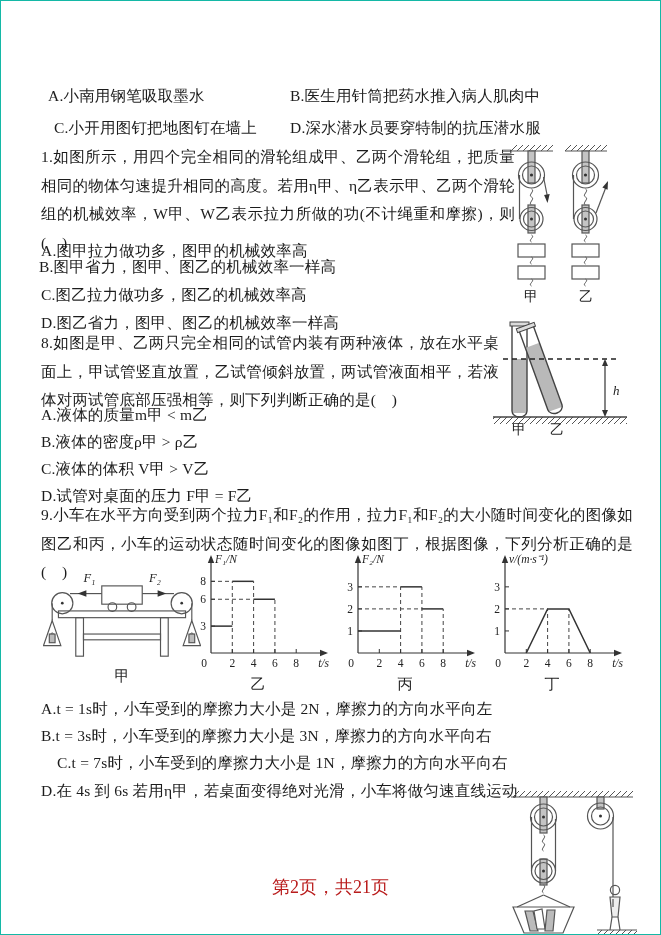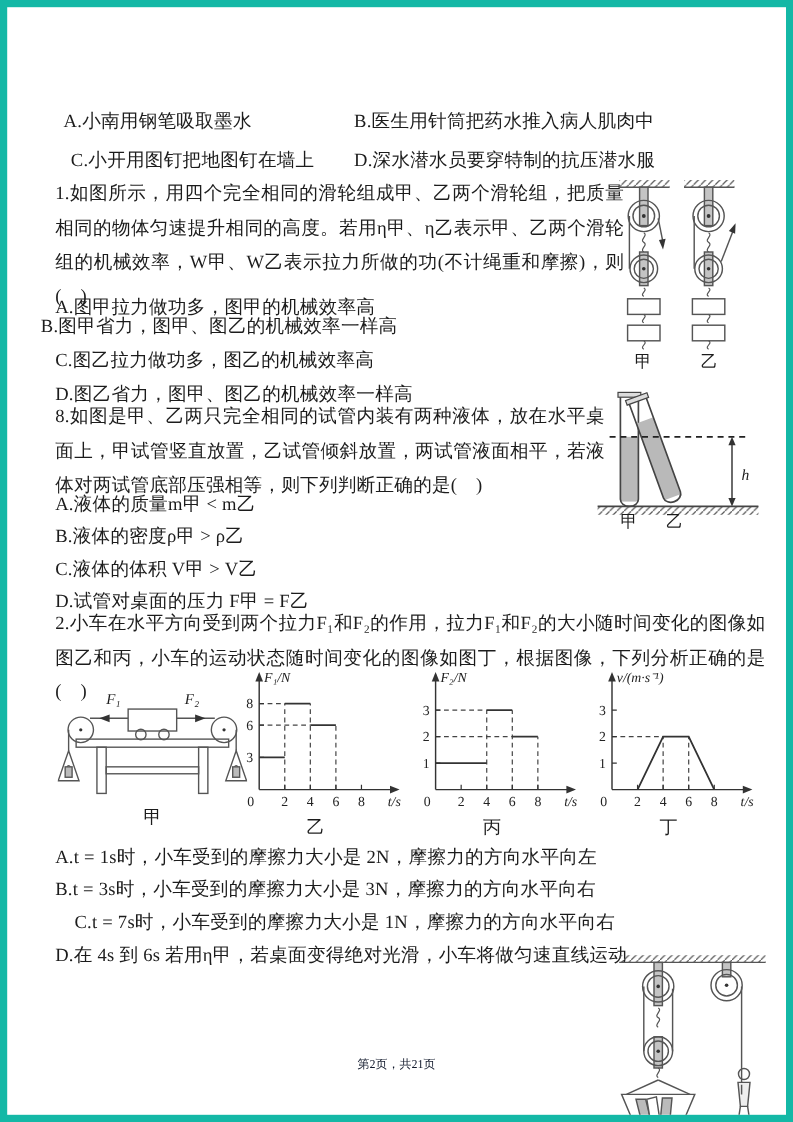--- a/index.html
+++ b/index.html
@@ -1,25 +1,25 @@
 <!DOCTYPE html>
 <html><head>
 <meta charset="utf-8">
 <style>
   html,body{margin:0;padding:0;background:#e8e8e8;}
   #page{
     position:relative;width:661px;height:935px;background:#ffffff;
     font-family:"Liberation Serif","DejaVu Serif",serif;
-    color:#1c1c1c;overflow:hidden;border:6px solid #14b8a6;box-sizing:border-box;
+    color:#1c1c1c;overflow:hidden;border:1px solid #14b8a6;box-sizing:border-box;
   }
   .abs{position:absolute;}
   .para{font-size:15.5px;line-height:28.5px;text-align:justify;letter-spacing:0.2px;}
   .opt{font-size:15.5px;white-space:nowrap;letter-spacing:0.2px;}
   .caption{font-size:15px;text-align:center;}
-  .footer{font-size:10px;text-align:center;color:#0f172a;}
+  .footer{font-size:18px;text-align:center;color:#b91c1c;}
   svg{display:block;}
   .figwrap{line-height:0;}
 </style>
 </head>
 <body>
 
 <svg width="0" height="0" style="position:absolute" aria-hidden="true">
   <defs>
     <pattern id="hatch" width="6" height="6" patternUnits="userSpaceOnUse">
       <path d="M0,6 L6,0" stroke="#555" stroke-width="1"></path>
@@ -29,21 +29,21 @@
 
 <div id="page">
 
   <div class="abs opt" style="left:47px;top:85px;">A.小南用钢笔吸取墨水</div>
   <div class="abs opt" style="left:289px;top:85px;">B.医生用针筒把药水推入病人肌肉中</div>
   <div class="abs opt" style="left:53px;top:117px;">C.小开用图钉把地图钉在墙上</div>
   <div class="abs opt" style="left:289px;top:117px;">D.深水潜水员要穿特制的抗压潜水服</div>
 
   <div class="abs para" style="left:40px;top:142px;width:474px;">1.如图所示，用四个完全相同的滑轮组成甲、乙两个滑轮组，把质量相同的物体匀速提升相同的高度。若用η甲、η乙表示甲、乙两个滑轮组的机械效率，W甲、W乙表示拉力所做的功(不计绳重和摩擦)，则(　)</div>
   <div class="abs opt" style="left:40px;top:240px;">A.图甲拉力做功多，图甲的机械效率高</div>
-  <div class="abs opt" style="left:28px;top:256px;text-align:right;">B.图甲省力，图甲、图乙的机械效率一样高</div>
+  <div class="abs opt" style="left:38px;top:256px;text-align:right;">B.图甲省力，图甲、图乙的机械效率一样高</div>
   <div class="abs opt" style="left:40px;top:284px;">C.图乙拉力做功多，图乙的机械效率高</div>
   <div class="abs opt" style="left:40px;top:312px;">D.图乙省力，图甲、图乙的机械效率一样高</div>
 
   <div class="abs figwrap" style="left:500px;top:142px;">
     <svg width="126" height="162" viewBox="0 0 126 162">
 
       <g stroke="#555" fill="none" stroke-width="1.2">
         <rect x="10" y="2" width="42" height="6" fill="url(#hatch)" stroke="none"></rect>
         <line x1="10" y1="8" x2="52" y2="8"></line>
         <rect x="27" y="8" width="7" height="32" fill="#c4c4c4"></rect>
@@ -120,21 +120,21 @@
 
       <line x1="114" y1="50" x2="114" y2="100" stroke="#333" stroke-width="1.2"></line>
       <path d="M114,46 l-3,7 h6 z" fill="#333"></path>
       <path d="M114,104 l-3,-7 h6 z" fill="#333"></path>
       <text x="122" y="82" font-size="13" font-style="italic" fill="#1c1c1c">h</text>
       <text x="28" y="121" font-size="14" text-anchor="middle" fill="#1c1c1c">甲</text>
       <text x="66" y="121" font-size="14" text-anchor="middle" fill="#1c1c1c">乙</text>
     </svg>
   </div>
 
-  <div class="abs para" style="left:40px;top:500px;width:592px;">2.小车在水平方向受到两个拉力F₁和F₂的作用，拉力F₁和F₂的大小随时间变化的图像如图乙和丙，小车的运动状态随时间变化的图像如图丁，根据图像，下列分析正确的是(　)</div>
+  <div class="abs para" style="left:40px;top:500px;width:592px;">9.小车在水平方向受到两个拉力F₁和F₂的作用，拉力F₁和F₂的大小随时间变化的图像如图乙和丙，小车的运动状态随时间变化的图像如图丁，根据图像，下列分析正确的是(　)</div>
 
   <div class="abs" style="left:42px;top:556px;">
     <svg width="158" height="104" viewBox="-6 0 164 108">
       <g stroke="#555" fill="none" stroke-width="1.2">
 
         <line x1="55" y1="38" x2="22" y2="38"></line>
         <line x1="97" y1="38" x2="130" y2="38"></line>
 
         <path d="M30,38 l9,-3.4 v6.8 z" fill="#333" stroke="none"></path>
         <path d="M122,38 l-9,-3.4 v6.8 z" fill="#333" stroke="none"></path>

